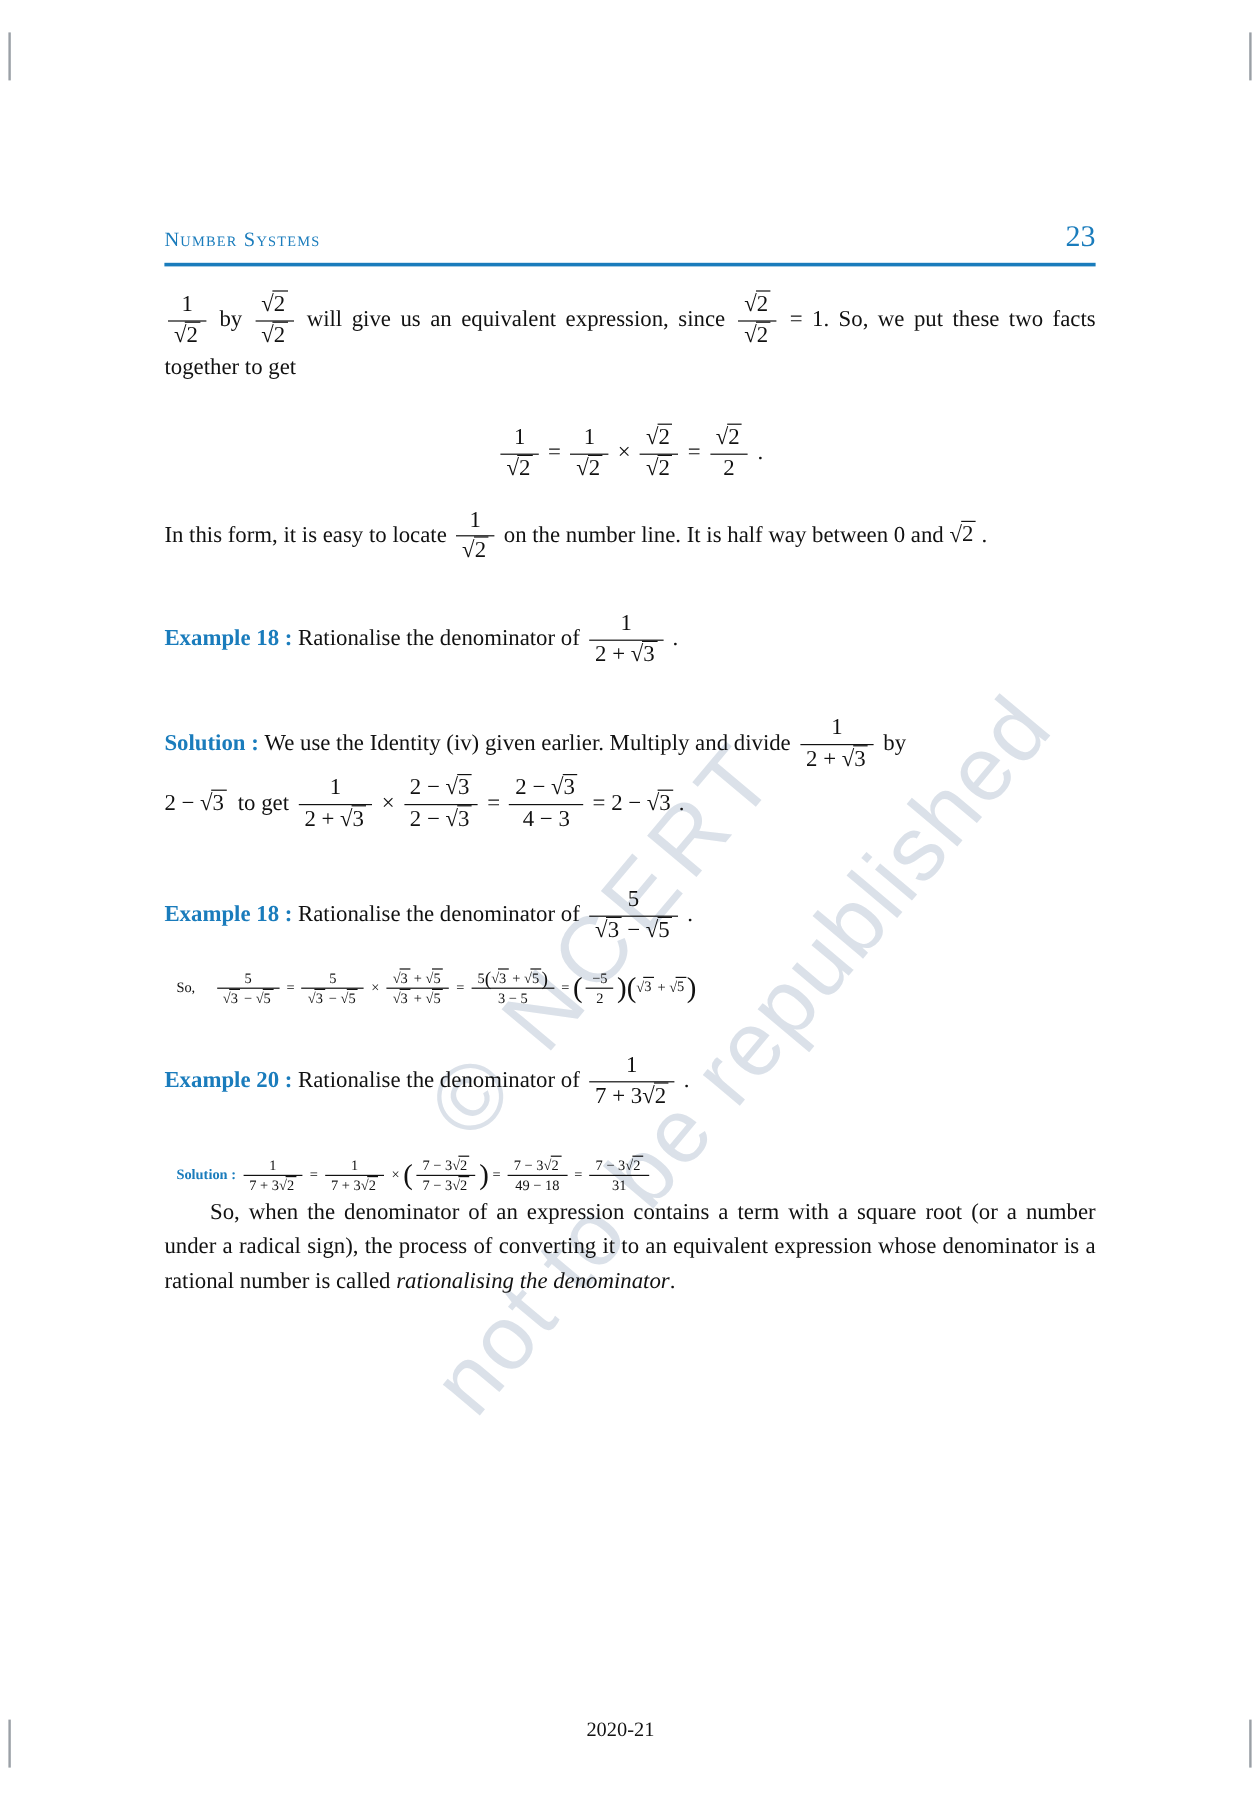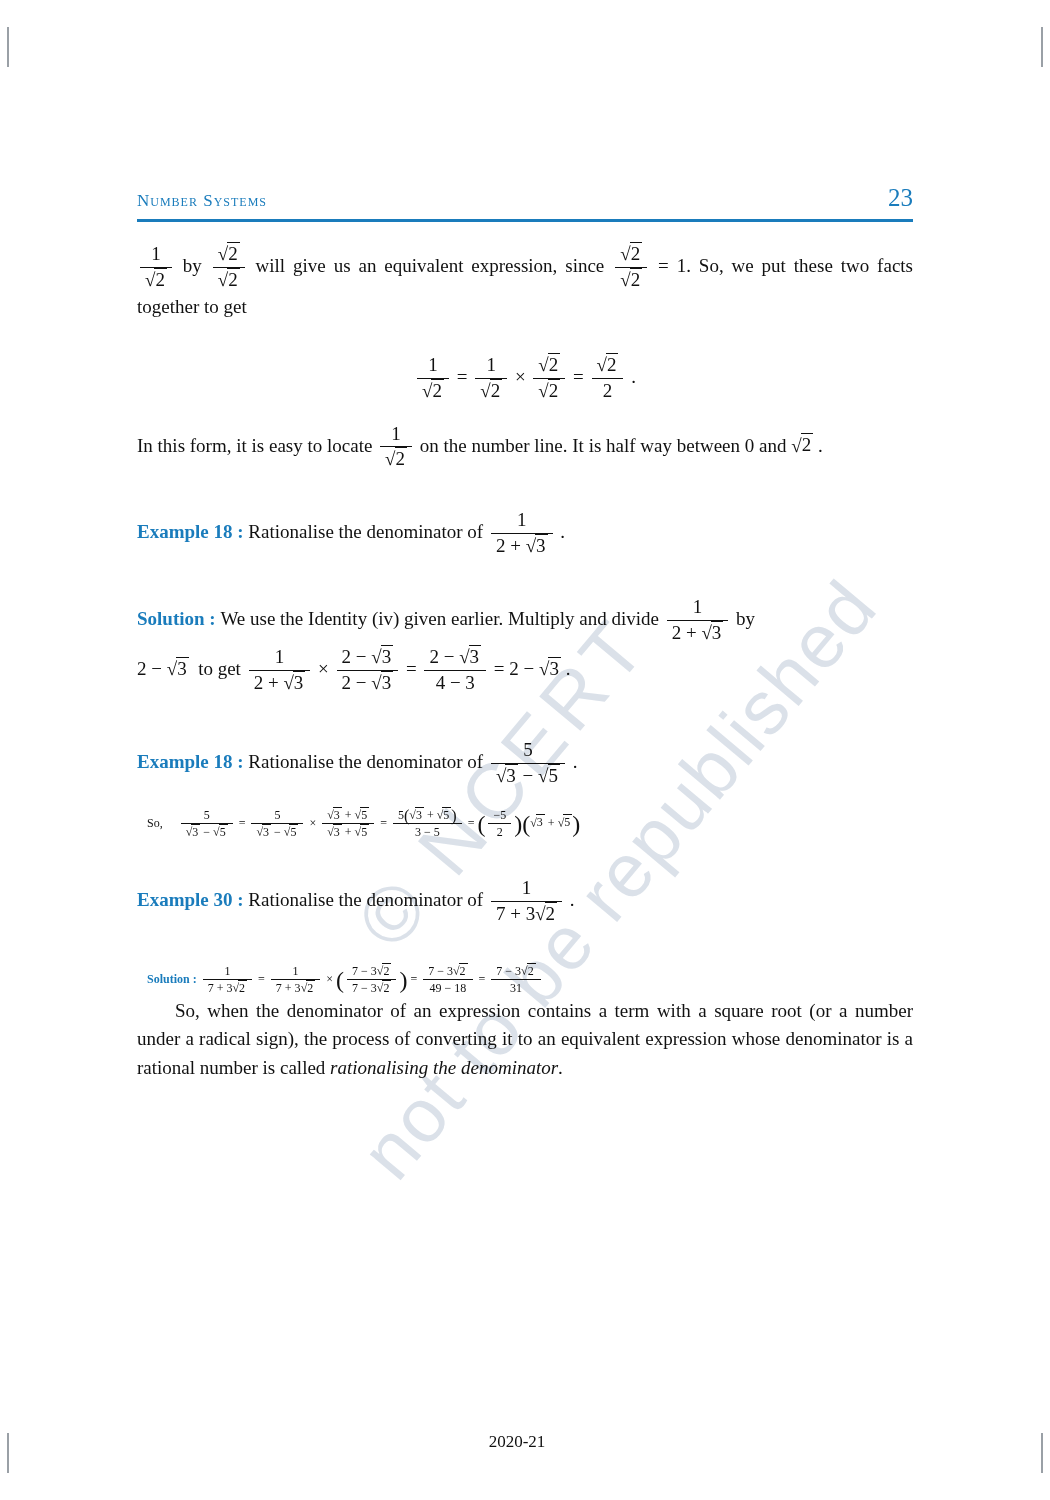--- a/index.html
+++ b/index.html
@@ -81,20 +81,20 @@
 
 <div class="content">
     <div class="block just"><span class="frac"><span class="num">1</span><span class="den"><span class="sqrt"><span class="rsign">√</span><span class="rad">2</span></span></span></span> by <span class="frac"><span class="num"><span class="sqrt"><span class="rsign">√</span><span class="rad">2</span></span></span><span class="den"><span class="sqrt"><span class="rsign">√</span><span class="rad">2</span></span></span></span> will give us an equivalent expression, since <span class="frac"><span class="num"><span class="sqrt"><span class="rsign">√</span><span class="rad">2</span></span></span><span class="den"><span class="sqrt"><span class="rsign">√</span><span class="rad">2</span></span></span></span> = 1. So, we put these two facts together to get</div>
     <div class="block center mt32"><span class="frac"><span class="num">1</span><span class="den"><span class="sqrt"><span class="rsign">√</span><span class="rad">2</span></span></span></span> = <span class="frac"><span class="num">1</span><span class="den"><span class="sqrt"><span class="rsign">√</span><span class="rad">2</span></span></span></span> × <span class="frac"><span class="num"><span class="sqrt"><span class="rsign">√</span><span class="rad">2</span></span></span><span class="den"><span class="sqrt"><span class="rsign">√</span><span class="rad">2</span></span></span></span> = <span class="frac"><span class="num"><span class="sqrt"><span class="rsign">√</span><span class="rad">2</span></span></span><span class="den">2</span></span> .</div>
     <div class="block just mt18">In this form, it is easy to locate <span class="frac"><span class="num">1</span><span class="den"><span class="sqrt"><span class="rsign">√</span><span class="rad">2</span></span></span></span> on the number line. It is half way between 0 and <span class="sqrt"><span class="rsign">√</span><span class="rad">2</span></span> .</div>
     <div class="block mt36"><span class="lbl">Example 18 : </span>Rationalise the denominator of <span class="frac"><span class="num">1</span><span class="den">2 + <span class="sqrt"><span class="rsign">√</span><span class="rad">3</span></span></span></span> .</div>
     <div class="block just mt36"><span class="lbl">Solution : </span>We use the Identity (iv) given earlier. Multiply and divide <span class="frac"><span class="num">1</span><span class="den">2 + <span class="sqrt"><span class="rsign">√</span><span class="rad">3</span></span></span></span> by</div>
     <div class="block mt22">2 − <span class="sqrt"><span class="rsign">√</span><span class="rad">3</span></span>&nbsp; to get <span class="frac"><span class="num">1</span><span class="den">2 + <span class="sqrt"><span class="rsign">√</span><span class="rad">3</span></span></span></span> × <span class="frac"><span class="num">2 − <span class="sqrt"><span class="rsign">√</span><span class="rad">3</span></span></span><span class="den">2 − <span class="sqrt"><span class="rsign">√</span><span class="rad">3</span></span></span></span> = <span class="frac"><span class="num">2 − <span class="sqrt"><span class="rsign">√</span><span class="rad">3</span></span></span><span class="den">4 − 3</span></span> = 2 − <span class="sqrt"><span class="rsign">√</span><span class="rad">3</span></span> .</div>
     <div class="block mt42"><span class="lbl">Example 18 : </span>Rationalise the denominator of <span class="frac"><span class="num">5</span><span class="den"><span class="sqrt"><span class="rsign">√</span><span class="rad">3</span></span> − <span class="sqrt"><span class="rsign">√</span><span class="rad">5</span></span></span></span> .</div>
     <div class="block tight mt18">So,&nbsp;&nbsp;&nbsp;&nbsp; <span class="frac"><span class="num">5</span><span class="den"><span class="sqrt"><span class="rsign">√</span><span class="rad">3</span></span> − <span class="sqrt"><span class="rsign">√</span><span class="rad">5</span></span></span></span> = <span class="frac"><span class="num">5</span><span class="den"><span class="sqrt"><span class="rsign">√</span><span class="rad">3</span></span> − <span class="sqrt"><span class="rsign">√</span><span class="rad">5</span></span></span></span> × <span class="frac"><span class="num"><span class="sqrt"><span class="rsign">√</span><span class="rad">3</span></span> + <span class="sqrt"><span class="rsign">√</span><span class="rad">5</span></span></span><span class="den"><span class="sqrt"><span class="rsign">√</span><span class="rad">3</span></span> + <span class="sqrt"><span class="rsign">√</span><span class="rad">5</span></span></span></span> = <span class="frac"><span class="num">5<span class="bigp1">(</span><span class="sqrt"><span class="rsign">√</span><span class="rad">3</span></span> + <span class="sqrt"><span class="rsign">√</span><span class="rad">5</span></span><span class="bigp1">)</span></span><span class="den">3 − 5</span></span> = <span class="bigp2">(</span><span class="frac"><span class="num">−5</span><span class="den">2</span></span><span class="bigp2">)</span><span class="bigp2">(</span><span class="sqrt"><span class="rsign">√</span><span class="rad">3</span></span> + <span class="sqrt"><span class="rsign">√</span><span class="rad">5</span></span><span class="bigp2">)</span></div>
-    <div class="block mt36"><span class="lbl">Example 30 : </span>Rationalise the denominator of <span class="frac"><span class="num">1</span><span class="den">7 + 3<span class="sqrt"><span class="rsign">√</span><span class="rad">2</span></span></span></span> .</div>
+    <div class="block mt36"><span class="lbl">Example 20 : </span>Rationalise the denominator of <span class="frac"><span class="num">1</span><span class="den">7 + 3<span class="sqrt"><span class="rsign">√</span><span class="rad">2</span></span></span></span> .</div>
     <div class="block tight mt36"><span class="lbl">Solution : </span><span class="frac"><span class="num">1</span><span class="den">7 + 3<span class="sqrt"><span class="rsign">√</span><span class="rad">2</span></span></span></span> = <span class="frac"><span class="num">1</span><span class="den">7 + 3<span class="sqrt"><span class="rsign">√</span><span class="rad">2</span></span></span></span> × <span class="bigp2">(</span><span class="frac"><span class="num">7 − 3<span class="sqrt"><span class="rsign">√</span><span class="rad">2</span></span></span><span class="den">7 − 3<span class="sqrt"><span class="rsign">√</span><span class="rad">2</span></span></span></span><span class="bigp2">)</span> = <span class="frac"><span class="num">7 − 3<span class="sqrt"><span class="rsign">√</span><span class="rad">2</span></span></span><span class="den">49 − 18</span></span> = <span class="frac"><span class="num">7 − 3<span class="sqrt"><span class="rsign">√</span><span class="rad">2</span></span></span><span class="den">31</span></span></div>
     <div class="block just indent mt14">So, when the denominator of an expression contains a term with a square root (or a number under a radical sign), the process of converting it to an equivalent expression whose denominator is a rational number is called <span class="ital">rationalising the denominator</span>.</div>
   </div>
 
 <div class="footer">
   <span>2020-21</span>
 </div>
 
 </body></html>

